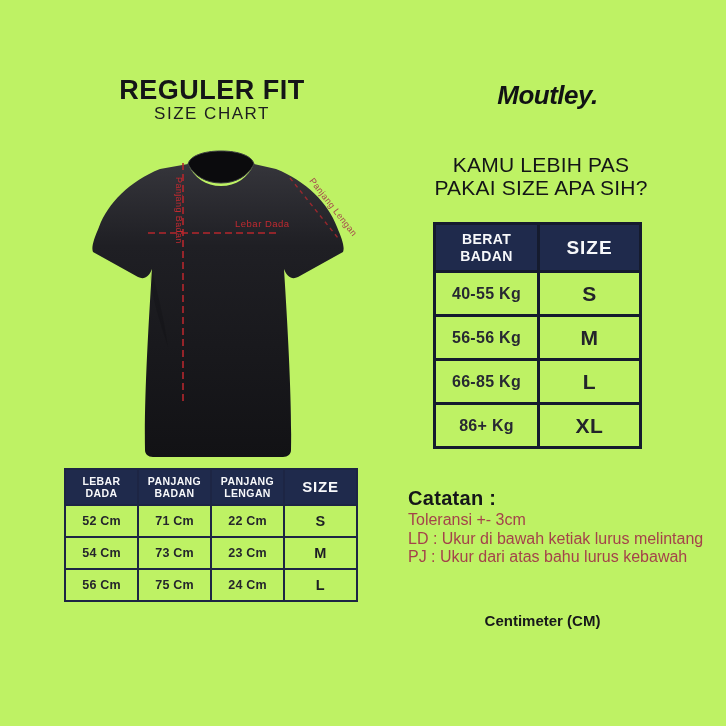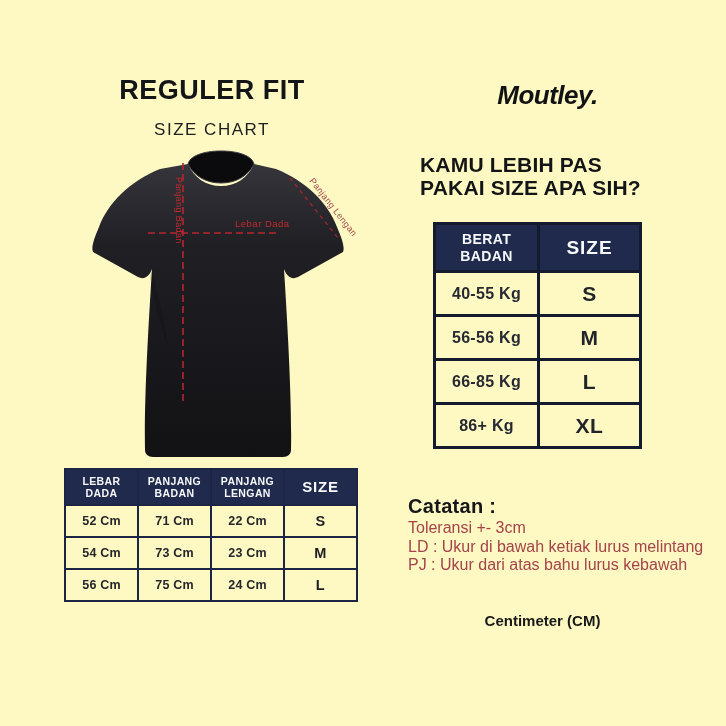--- a/index.html
+++ b/index.html
@@ -1,49 +1,49 @@
 <!DOCTYPE html>
 <html><head>
 <meta charset="utf-8">
 <style>
   html,body{margin:0;padding:0;background:#ffffff;}
   .canvas{
-    position:relative;width:726px;height:726px;background:#fef9c3;overflow:hidden;
+    position:relative;width:726px;height:726px;background:#bef264;overflow:hidden;
     font-family:"Liberation Sans",sans-serif;color:#17181a;
   }
   
   .title-block{position:absolute;left:62px;top:76px;width:300px;text-align:center;}
   .page-title{font-size:27px;font-weight:bold;letter-spacing:.5px;color:#141517;line-height:28px;}
-  .page-subtitle{font-size:17px;font-weight:400;letter-spacing:1.5px;color:#1d1e20;margin-top:16px;}
+  .page-subtitle{font-size:17px;font-weight:400;letter-spacing:1.5px;color:#1d1e20;margin-top:0;}
   .brand{position:absolute;left:455px;top:80px;width:185px;text-align:center;
     font-size:26px;font-weight:bold;font-style:italic;letter-spacing:-.5px;color:#111214;}
   
   .tshirt{position:absolute;left:78px;top:147px;width:280px;height:318px;}
   
-  .guide-heading{position:absolute;left:420px;top:153px;width:242px;text-align:left;
-    font-size:21px;font-weight:bold;line-height:23px;color:#141517;letter-spacing:.2px;}
+  .guide-heading{position:absolute;left:420px;top:153px;width:242px;text-align:center;
+    font-size:21px;font-weight:normal;line-height:23px;color:#141517;letter-spacing:.2px;}
   .weight-table{position:absolute;left:433px;top:222px;border-collapse:collapse;}
   .weight-table th,.weight-table td{border:3px solid #151b2e;text-align:center;padding:0;}
   .weight-table th{background:#1f2a4c;color:#f7f8fa;font-weight:bold;}
   .weight-table th.col-weight{width:101px;height:45px;font-size:14px;letter-spacing:.4px;line-height:17px;margin-left:12px;}
   .weight-table th.col-size{width:99px;font-size:19px;letter-spacing:1px;}
   .weight-table td{height:41px;font-weight:bold;}
   .weight-table td.w{font-size:16px;color:#272932;letter-spacing:.3px;margin-left:41px;}
   .weight-table td.s{font-size:21px;color:#23242a;letter-spacing:.5px;}
   
   .size-table{position:absolute;left:64px;top:468px;border-collapse:collapse;}
   .size-table th,.size-table td{border:2px solid #1d2544;text-align:center;padding:0;}
   .size-table th{background:#1f2a4c;color:#f7f8fa;font-weight:bold;width:71px;height:34px;
     font-size:10.5px;letter-spacing:.4px;line-height:12.5px;}
   .size-table th.col-size{font-size:15px;letter-spacing:.8px;}
   .size-table td{height:30px;font-weight:bold;}
   .size-table td.m{font-size:12.5px;color:#25262c;letter-spacing:.2px;}
   .size-table td.s{font-size:14.5px;color:#1d1e24;letter-spacing:.4px;}
   
-  .notes{position:absolute;left:408px;top:487px;width:300px;margin-top:8px;}
+  .notes{position:absolute;left:408px;top:487px;width:300px;}
   .notes-heading{font-size:20px;font-weight:bold;color:#151619;letter-spacing:.3px;}
   .note-line{font-size:16px;line-height:17.5px;color:#a4434a;margin-top:1px;}
   .note-line:first-of-type{margin-top:10px;}
   .unit-label{position:absolute;left:440px;top:612px;width:205px;text-align:center;
     font-size:15px;font-weight:bold;color:#17181a;}
 </style>
 </head>
 <body>
 
 <div class="canvas">

